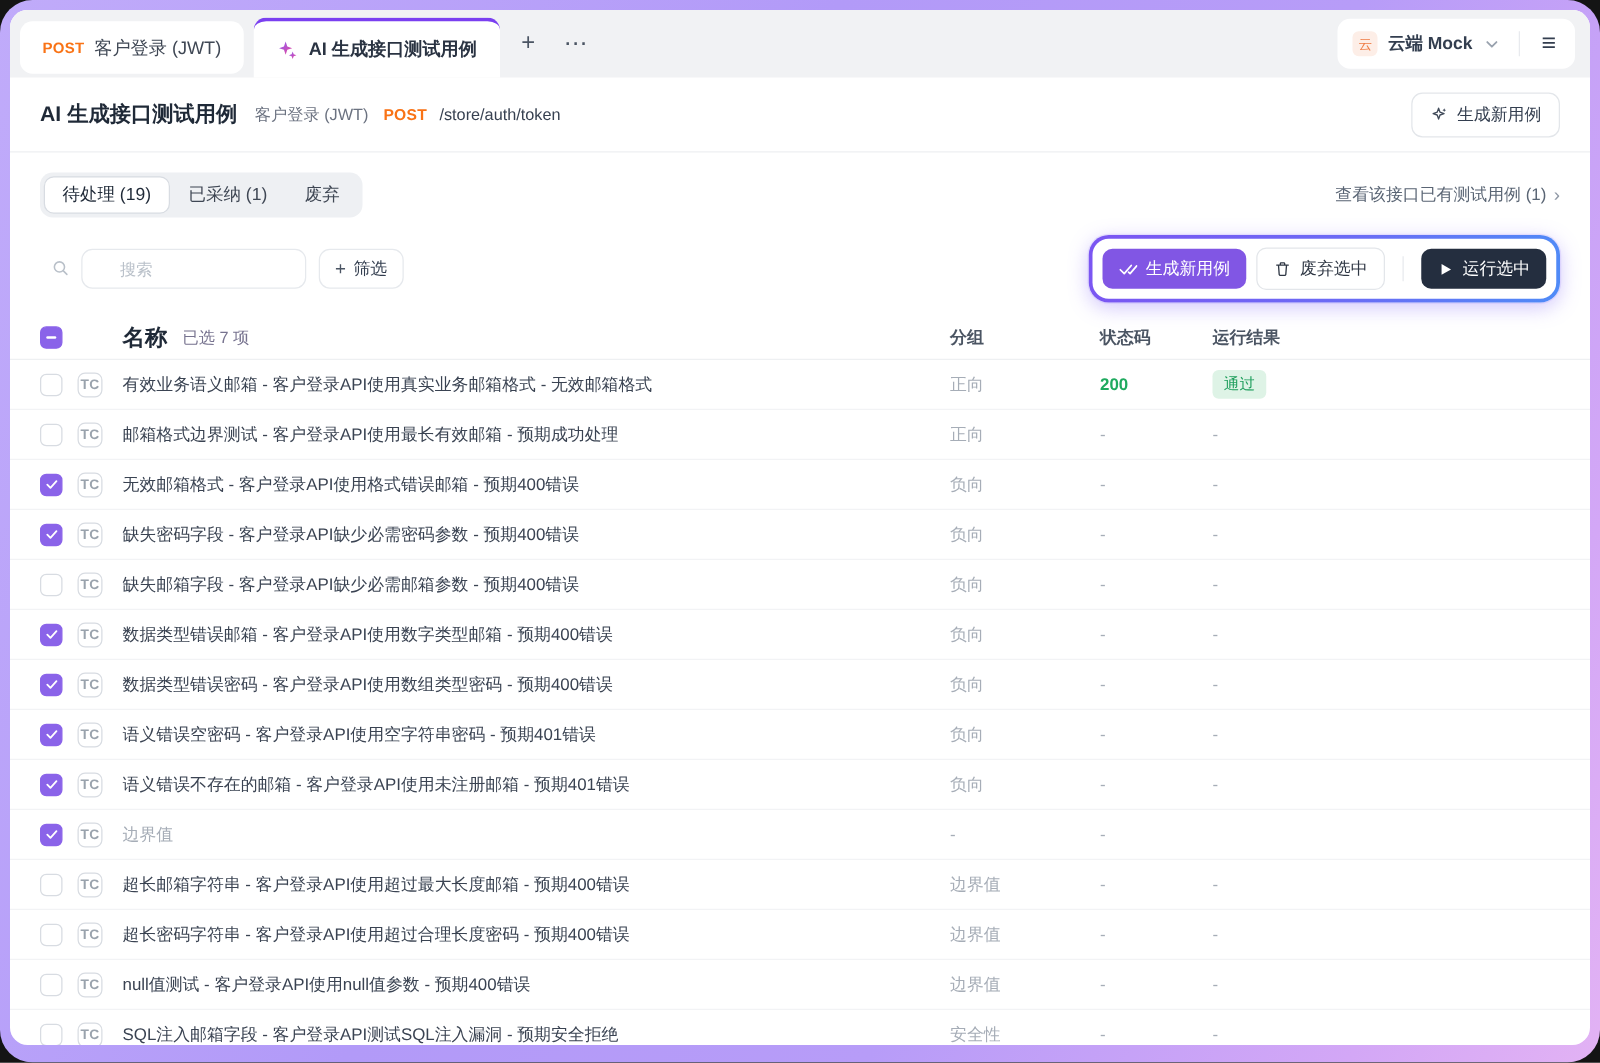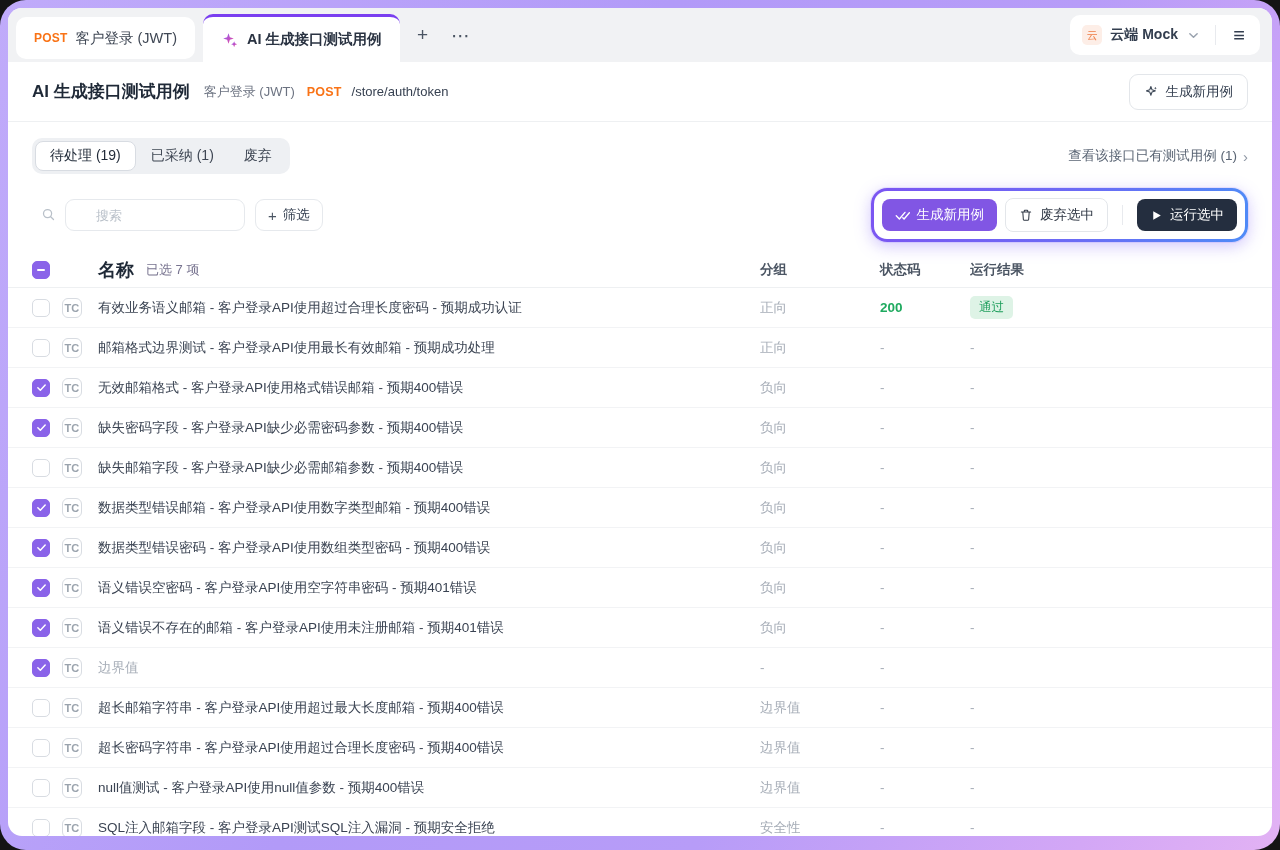--- a/index.html
+++ b/index.html
@@ -211,21 +211,21 @@
     </div>
 
     <div class="tbody" id="tbody">
         <div class="grid row">
     <div class="checkbox">
       
     </div>
     <div>
             <span class="tc-badge">TC</span>
           </div>
-    <span class="case-name">有效业务语义邮箱 - 客户登录API使用超过合理长度密码 - 预期成功认证</span>
+    <span class="case-name">有效业务语义邮箱 - 客户登录API使用真实业务邮箱格式 - 无效邮箱格式</span>
     <span class="case-group">正向</span>
     <span class="case-status ok">200</span>
     <span class="case-result pass">通过</span>
   </div>
         <div class="grid row">
     <div class="checkbox">
       
     </div>
     <div>
             <span class="tc-badge">TC</span>

